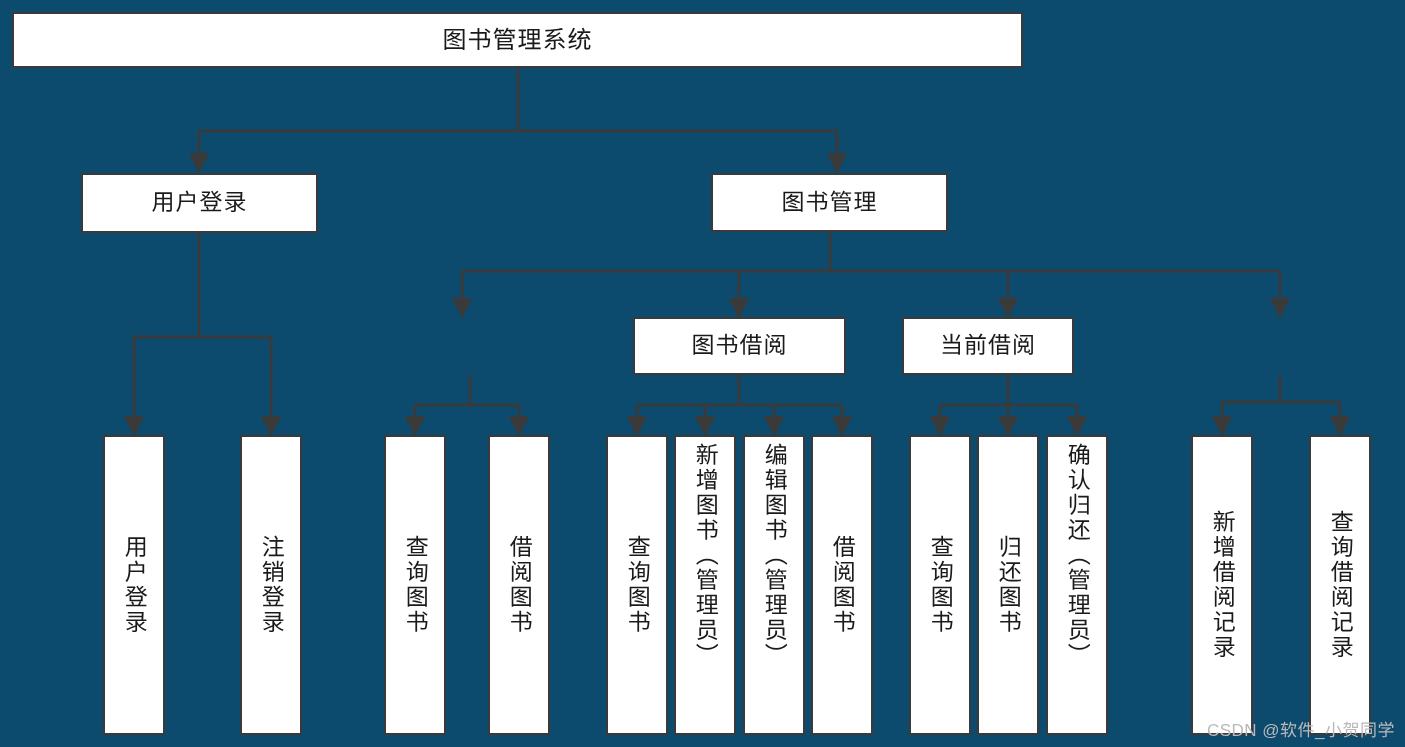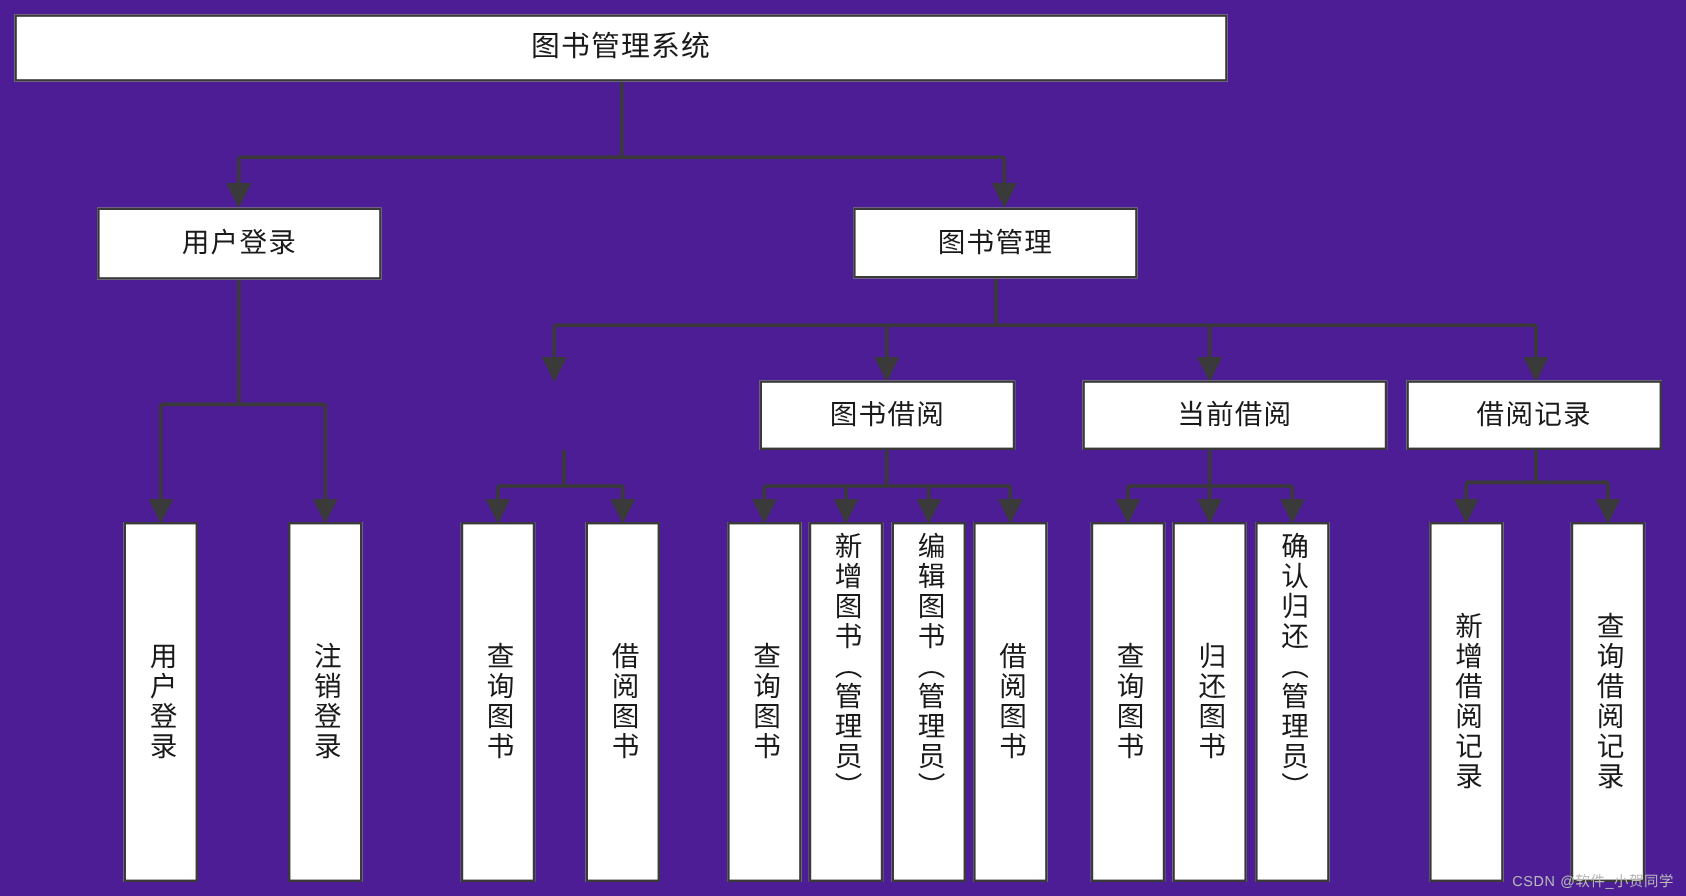--- a/index.html
+++ b/index.html
@@ -8,21 +8,21 @@
     padding: 0;
     background: #ffffff;
   }
   body {
     font-family: "Liberation Sans", "DejaVu Sans", sans-serif;
   }
   #canvas {
     position: relative;
     width: 1405px;
     height: 747px;
-    background: #4c1d95;
+    background: #0c4a6e;
     overflow: hidden;
   }
   #edges {
     position: absolute;
     left: 0;
     top: 0;
     width: 1405px;
     height: 747px;
     pointer-events: none;
   }
@@ -60,21 +60,21 @@
     color: #1a1a1a;
   }
   .vert.centered {
     align-items: center;
     padding-top: 0;
   }
   #watermark {
     position: absolute;
     right: 10px;
     bottom: 6px;
-    font-size: 12px;
+    font-size: 17px;
     color: #b9b9b9;
     letter-spacing: 0.5px;
     white-space: nowrap;
     user-select: none;
   }
 </style>
 </head>
 <body>
 
 <div id="canvas">
@@ -136,25 +136,22 @@
   <div class="node horiz" style="left:81px; top:173px; width:237px; height:60px;">
     <span>用户登录</span>
   </div>
   <div class="node horiz" style="left:711px; top:173px; width:237px; height:59px;">
     <span>图书管理</span>
   </div>
 
   <div class="node horiz" style="left:633px; top:317px; width:213px; height:58px;text-align:right;">
     <span>图书借阅</span>
   </div>
-  <div class="node horiz" style="left:902px; top:317px; width:254px; height:58px;">
+  <div class="node horiz" style="left:902px; top:317px; width:172px; height:58px;">
     <span>当前借阅</span>
-  </div>
-  <div class="node horiz" style="left:1172px; top:317px; width:213px; height:58px;">
-    <span>借阅记录</span>
   </div>
 
   <div class="node vert centered" style="left:103px; top:435px; width:62px; height:300px;">
     <span class="vlabel">用户登录</span>
   </div>
   <div class="node vert centered" style="left:240px; top:435px; width:62px; height:300px;">
     <span class="vlabel">注销登录</span>
   </div>
 
   <div class="node vert centered" style="left:384px; top:435px; width:62px; height:300px;">

